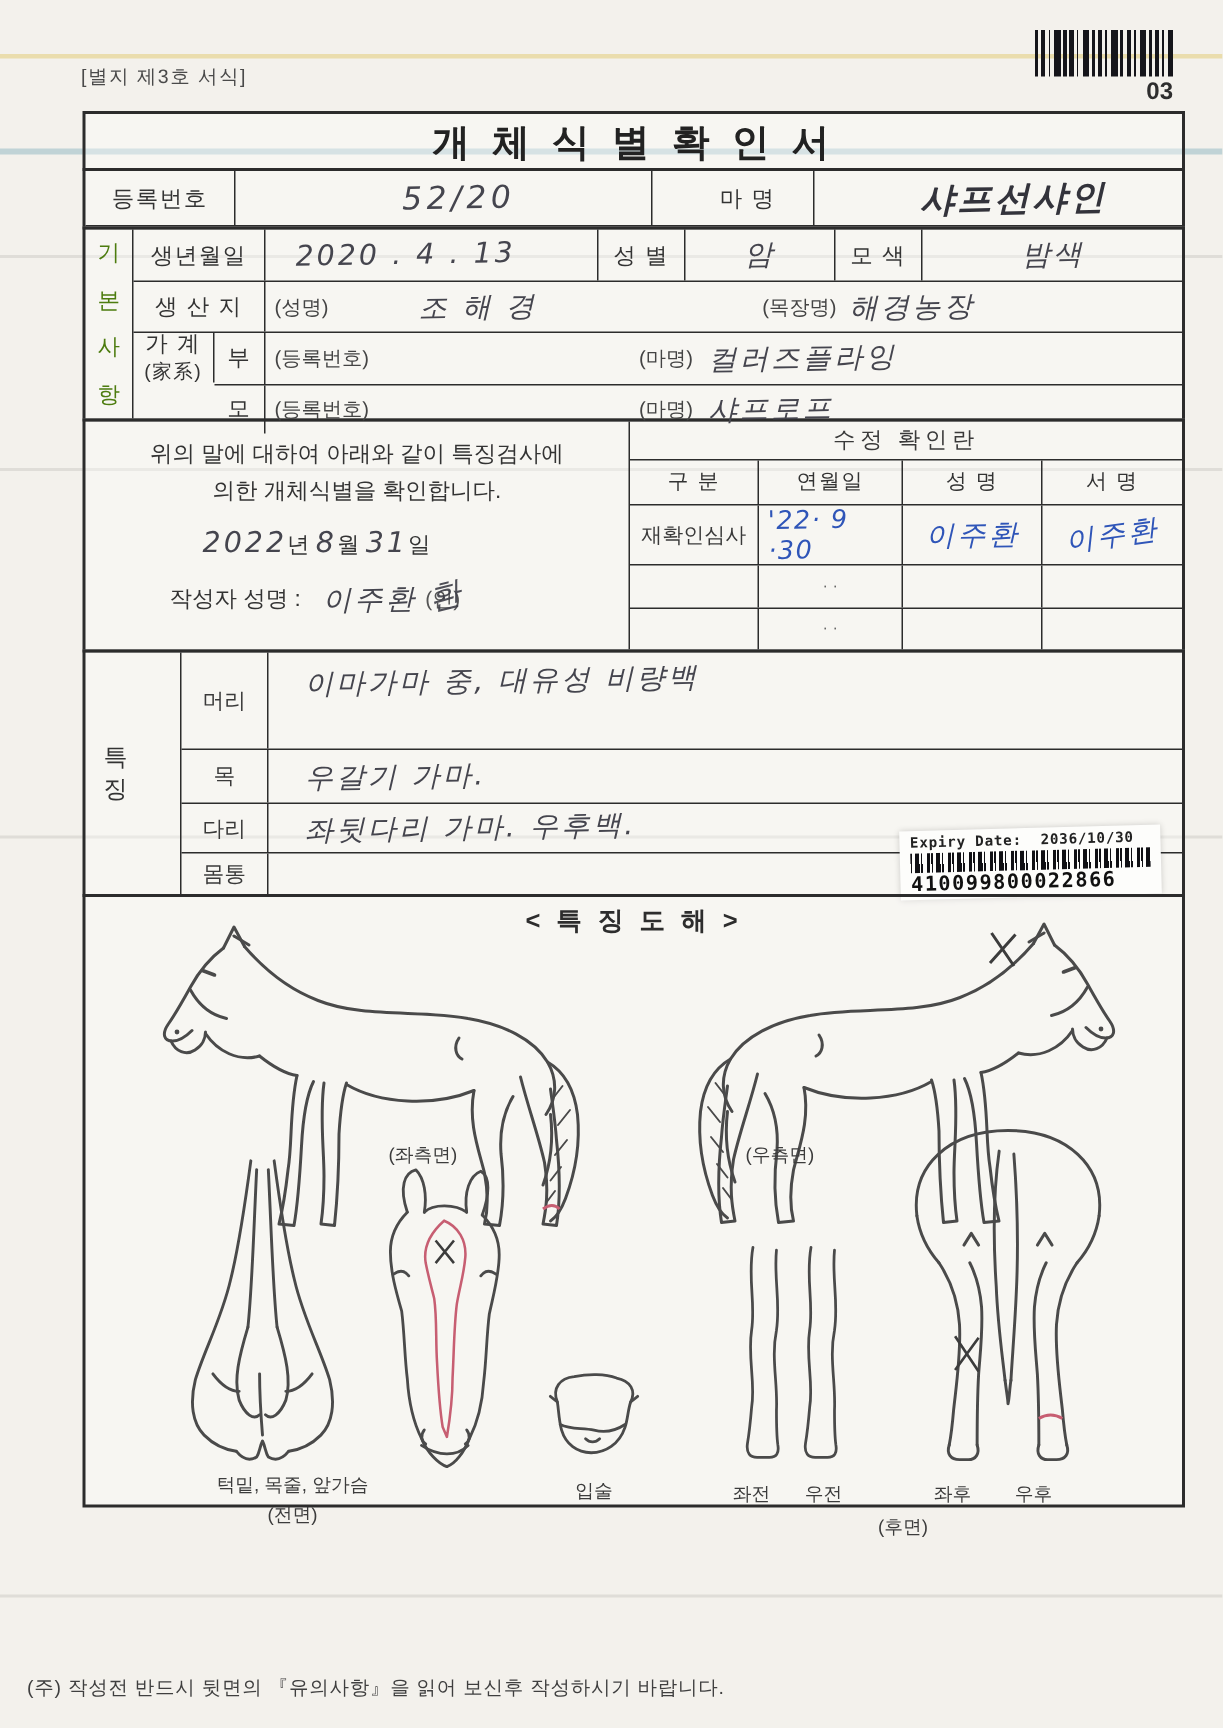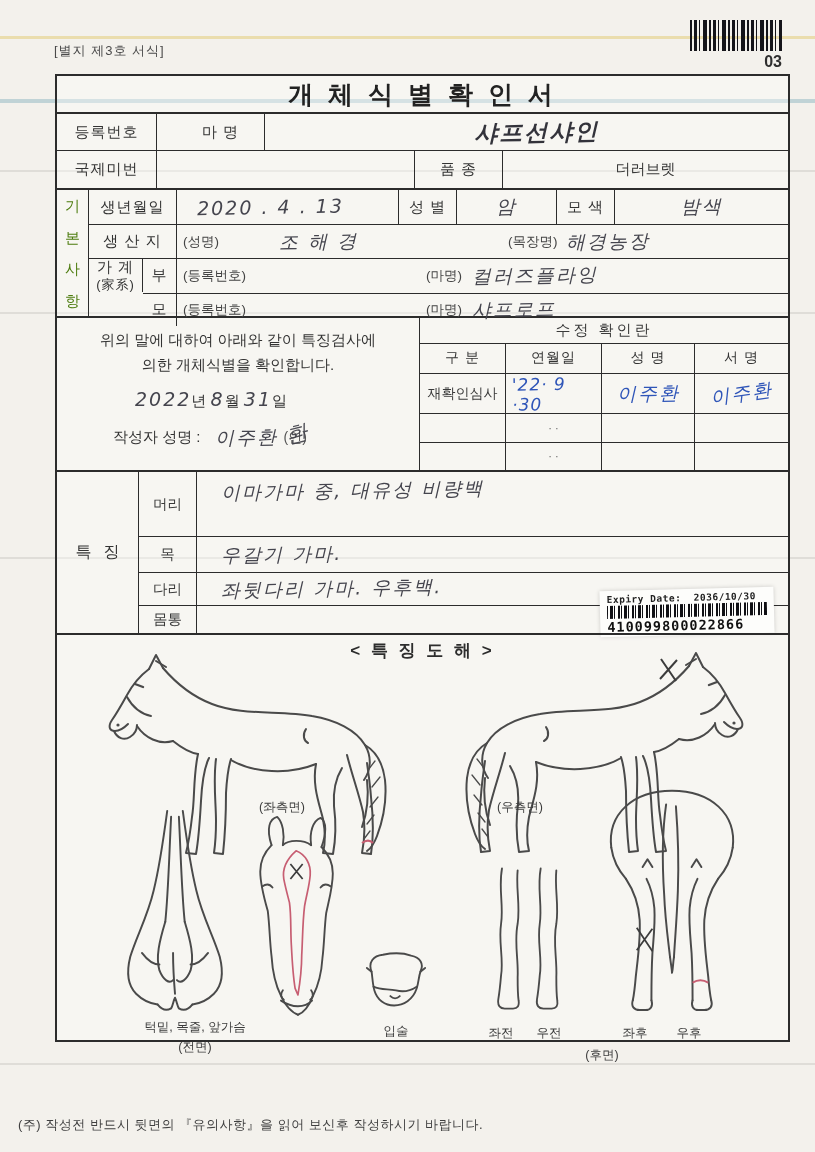--- a/index.html
+++ b/index.html
@@ -78,21 +78,21 @@
   .corr .drow1 { height:40px; }
   .corr .drow { height:29px; }
   .corr .row + .row { border-top:1.5px solid #2c2c2c; }
   .cc1 { width:86px; justify-content:center; font-size:14px; }
   .cc2 { width:96px; justify-content:center; font-size:14px; }
   .cc3 { width:93px; justify-content:center; font-size:14px; }
   .cc4 { flex:1; justify-content:center; font-size:14px; }
 
   
   .features { display:flex; position:relative; }
-  .feat-lab { width:82px; border-right:1.5px solid #2c2c2c; display:flex; align-items:center; justify-content:center; font-size:16px; letter-spacing:12px; padding-left:12px; color:#333; }
+  .feat-lab { width:64px; border-right:1.5px solid #2c2c2c; display:flex; align-items:center; justify-content:center; font-size:16px; letter-spacing:12px; padding-left:12px; color:#333; }
   .feat-rows { flex:1; }
   .feat-rows .row + .row { border-top:1.5px solid #2c2c2c; }
   .fr0 { height:64px; } .fr1 { height:36px; } .fr2 { height:33px; } .fr3 { height:28px; } .fr4 { height:33px; }
   .fsub { width:58px; justify-content:center; font-size:14.5px; }
   .fval { flex:1; padding-left:24px; }
   .fr0 .fval { align-items:flex-start; padding-top:6px; }
 
   .sticker { position:absolute; right:14px; bottom:-2px; background:#fdfdfb; padding:3px 7px 2px 7px;
     transform:rotate(-1.5deg); box-shadow:0 0 4px rgba(0,0,0,0.18); text-align:left; }
   .sticker .exp { font-family:"DejaVu Sans Mono", monospace; font-size:9.5px; font-weight:bold; color:#222; letter-spacing:0.5px; }
@@ -124,31 +124,26 @@
 
 <div class="form">
 
   <div class="sec title-box">
     <h1>개 체 식 별 확 인 서</h1>
   </div>
 
   <div class="sec reg">
     <div class="row b-b">
       <div class="cell lab b-r c1">등록번호</div>
+      <div class="cell b-r c2">
+          <span class="hw hw-num">52/20</span>
+        </div>
       <div class="cell lab b-r c3">마  명</div>
       <div class="cell c4">
           <span class="hw hw-name">샤프선샤인</span>
-        </div>
-    </div>
-    <div class="row">
-      <div class="cell lab b-r c1">국제미번</div>
-      <div class="cell b-r c2"></div>
-      <div class="cell lab b-r c3">품  종</div>
-      <div class="cell c4">
-          <span style="font-size:15px;">더러브렛</span>
         </div>
     </div>
   </div>
 
   <div class="sec basic">
     <div class="vlab">
         <span>기본사항</span>
       </div>
     <div class="basic-rows">
       <div class="row">

